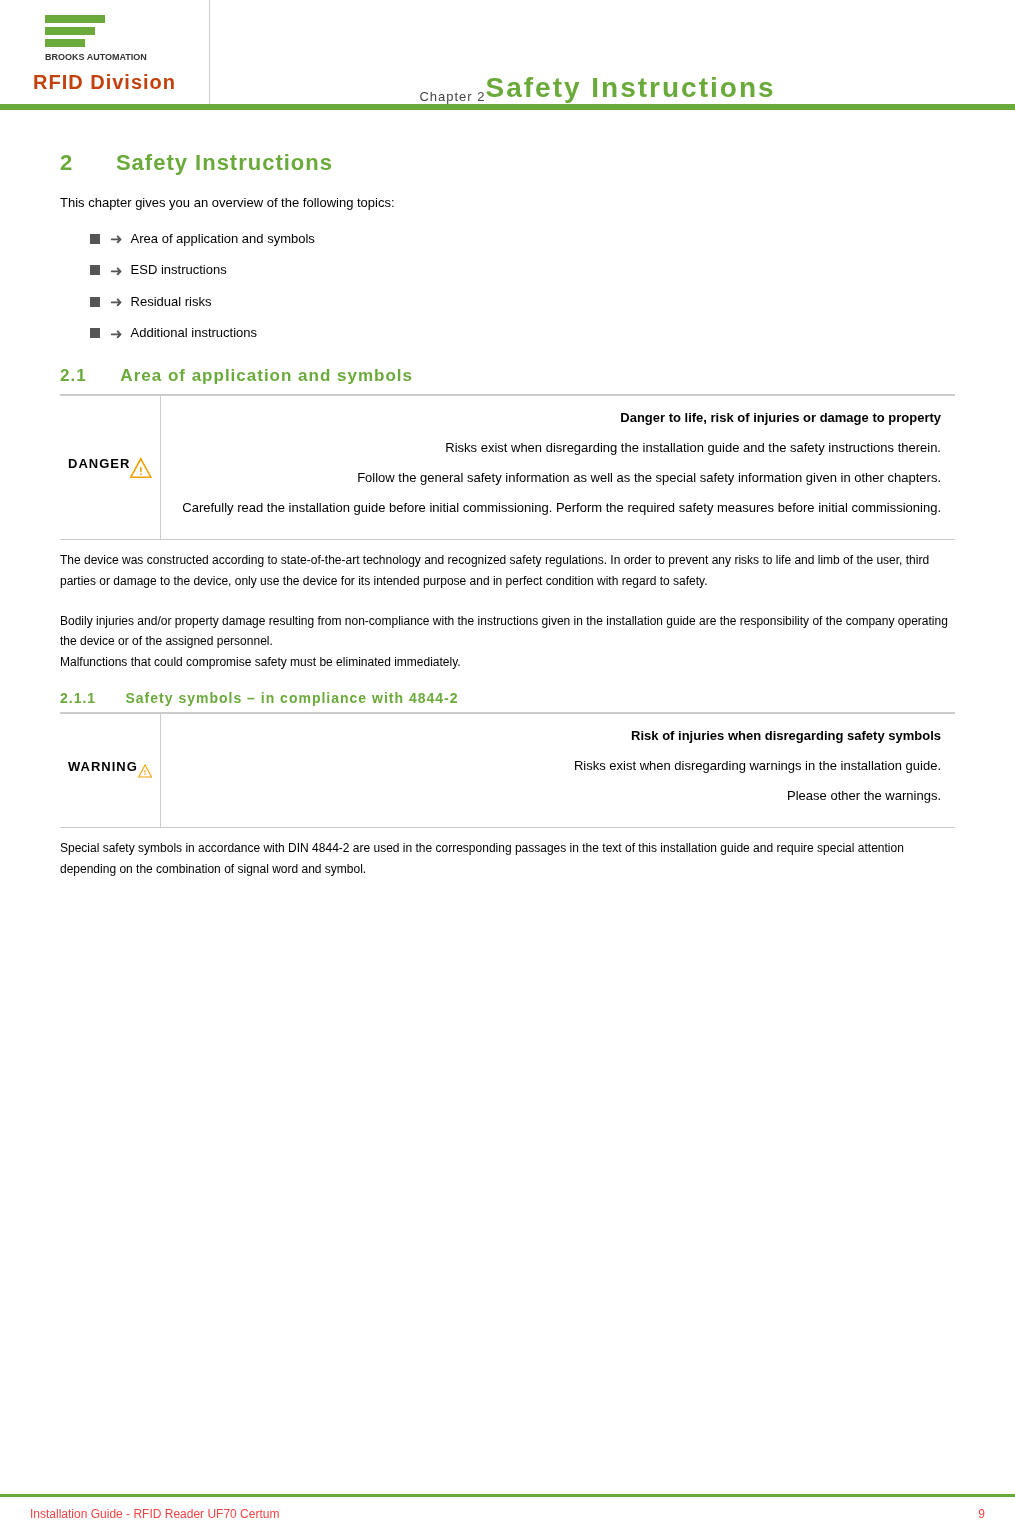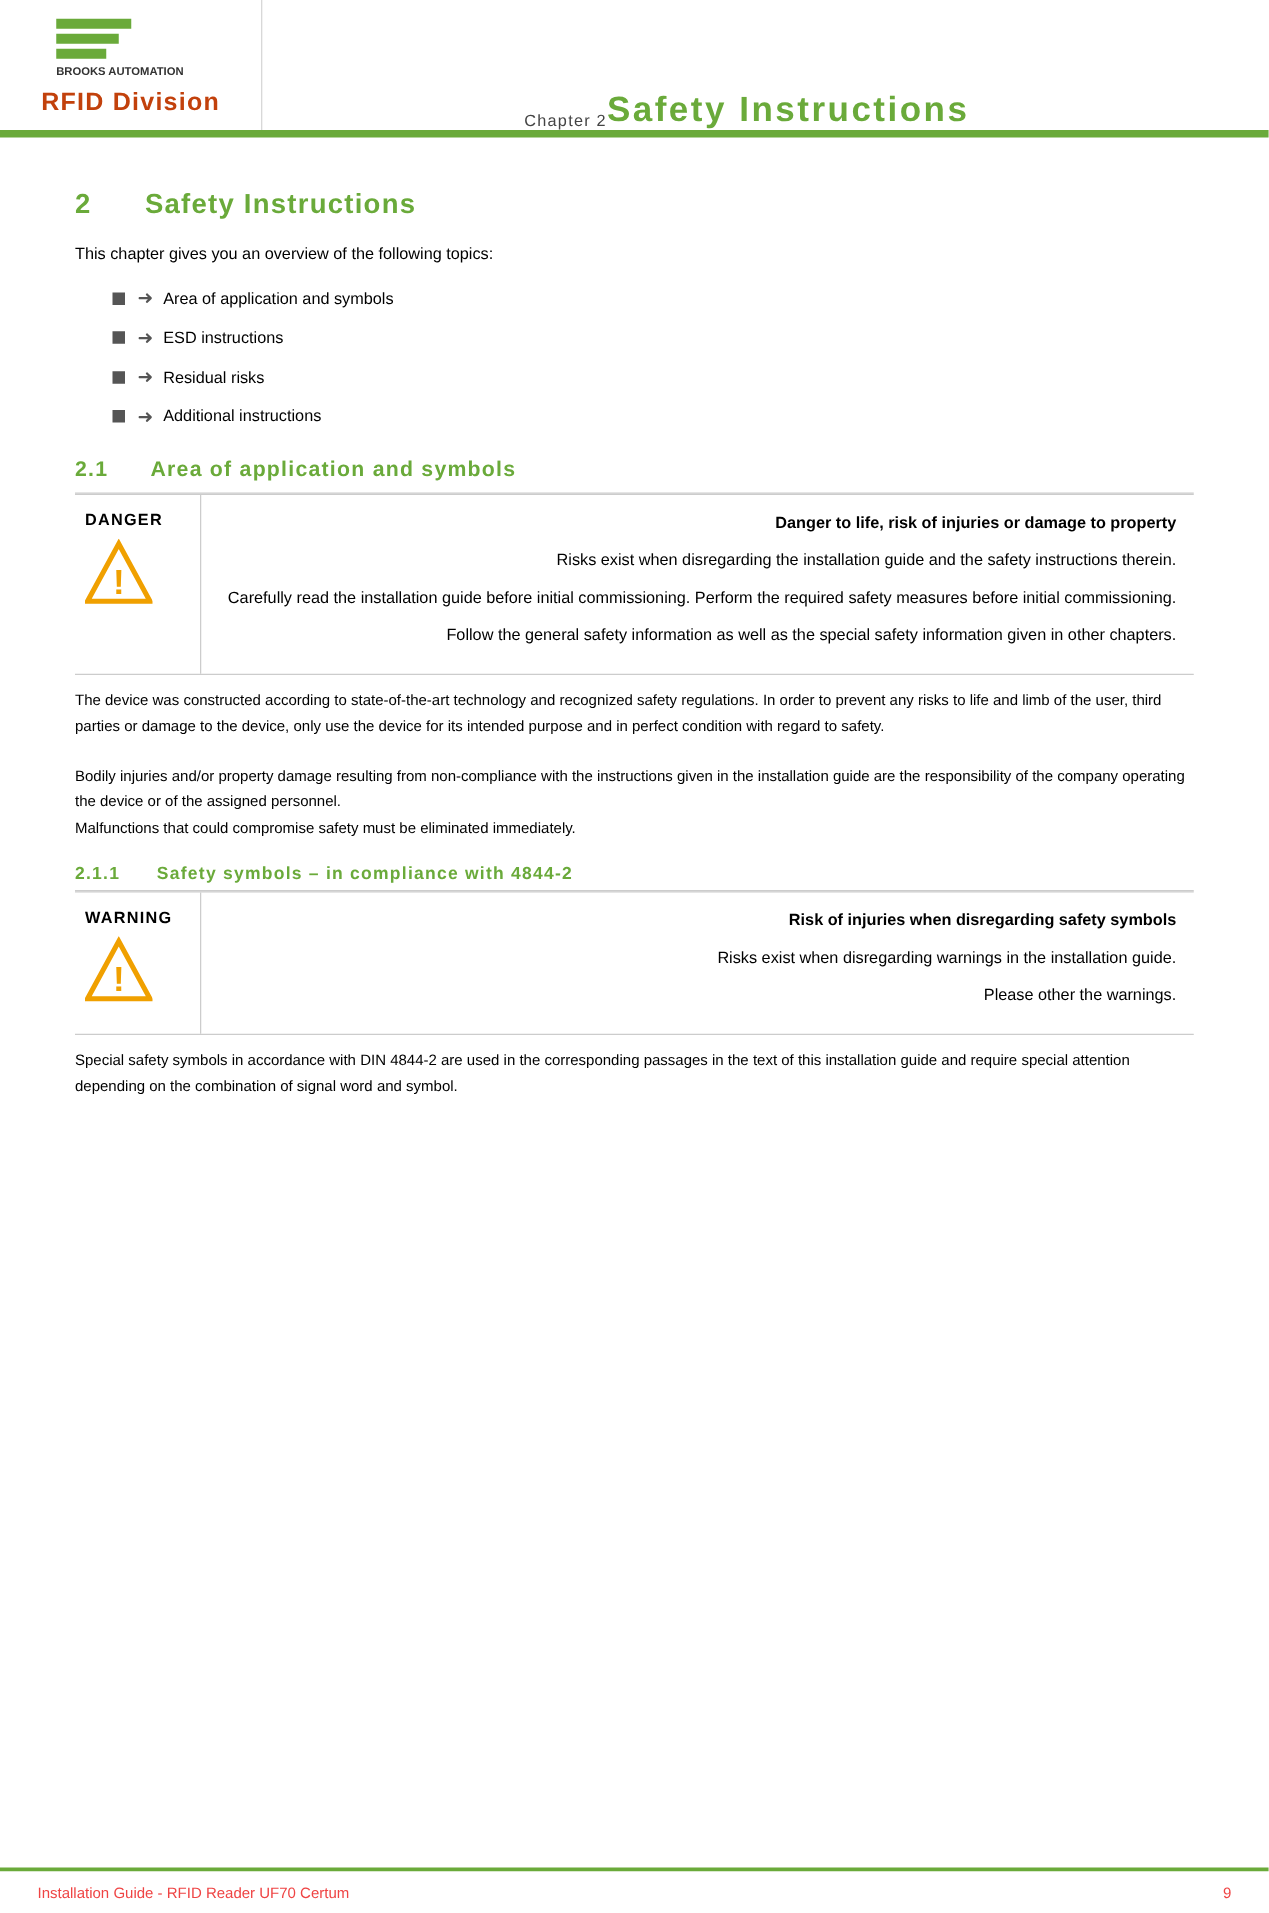--- a/index.html
+++ b/index.html
@@ -130,22 +130,22 @@
       display: flex;
       border-top: 1px solid #ccc;
       border-bottom: 1px solid #ccc;
       margin-bottom: 0;
     }
     .notice-label-col {
       width: 100px;
       min-width: 100px;
       padding: 12px 8px;
       display: flex;
-      flex-direction: column;
-      align-items: flex-start;
+      flex-direction: row;
+      align-items: center;
     }
     .notice-keyword {
       font-size: 13px;
       font-weight: bold;
       color: #000;
       letter-spacing: 1px;
       margin-bottom: 8px;
     }
     .warning-triangle {
       width: 54px;
@@ -274,22 +274,22 @@
       <div class="notice-keyword">DANGER</div>
 
       <svg class="warning-triangle" viewBox="0 0 54 54">
         <polygon points="27,4 52,50 2,50" fill="none" stroke="#f0a000" stroke-width="4"></polygon>
         <text x="27" y="44" text-anchor="middle" font-size="28" font-weight="bold" fill="#f0a000">!</text>
       </svg>
     </div>
     <div class="notice-content">
       <div class="notice-heading">Danger to life, risk of injuries or damage to property</div>
       <p class="notice-text">Risks exist when disregarding the installation guide and the safety instructions therein.</p>
+      <p class="notice-text">Follow the general safety information as well as the special safety information given in other chapters.</p>
       <p class="notice-text">Carefully read the installation guide before initial commissioning. Perform the required safety measures before initial commissioning.</p>
-      <p class="notice-text">Follow the general safety information as well as the special safety information given in other chapters.</p>
     </div>
   </div>
 
   <p class="body-text">The device was constructed according to state-of-the-art technology and recognized safety regulations. In order to prevent any risks to life and limb of the user, third parties or damage to the device, only use the device for its intended purpose and in perfect condition with regard to safety.</p>
   <p class="body-text">Bodily injuries and/or property damage resulting from non-compliance with the instructions given in the installation guide are the responsibility of the company operating the device or of the assigned personnel.<br>Malfunctions that could compromise safety must be eliminated immediately.</p>
 
   <div class="subsubsection-title">
     <span>2.1.1</span>
     &nbsp;&nbsp;&nbsp;&nbsp;
     <span>Safety symbols – in compliance with 4844-2</span>

